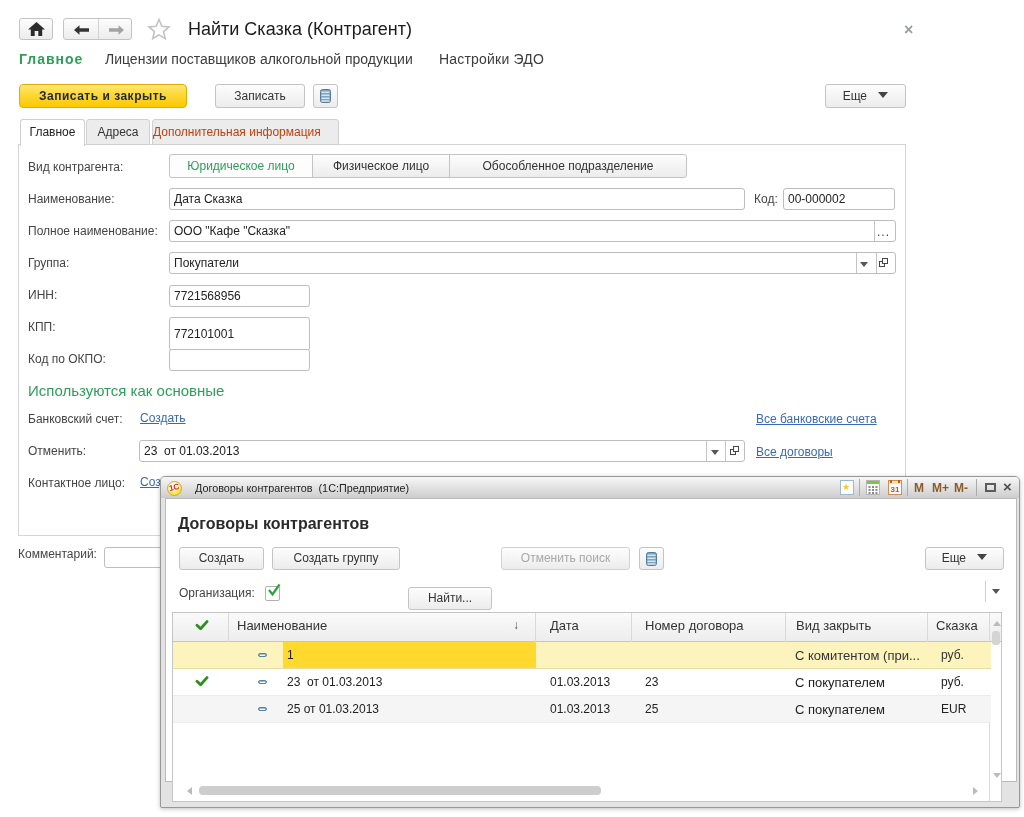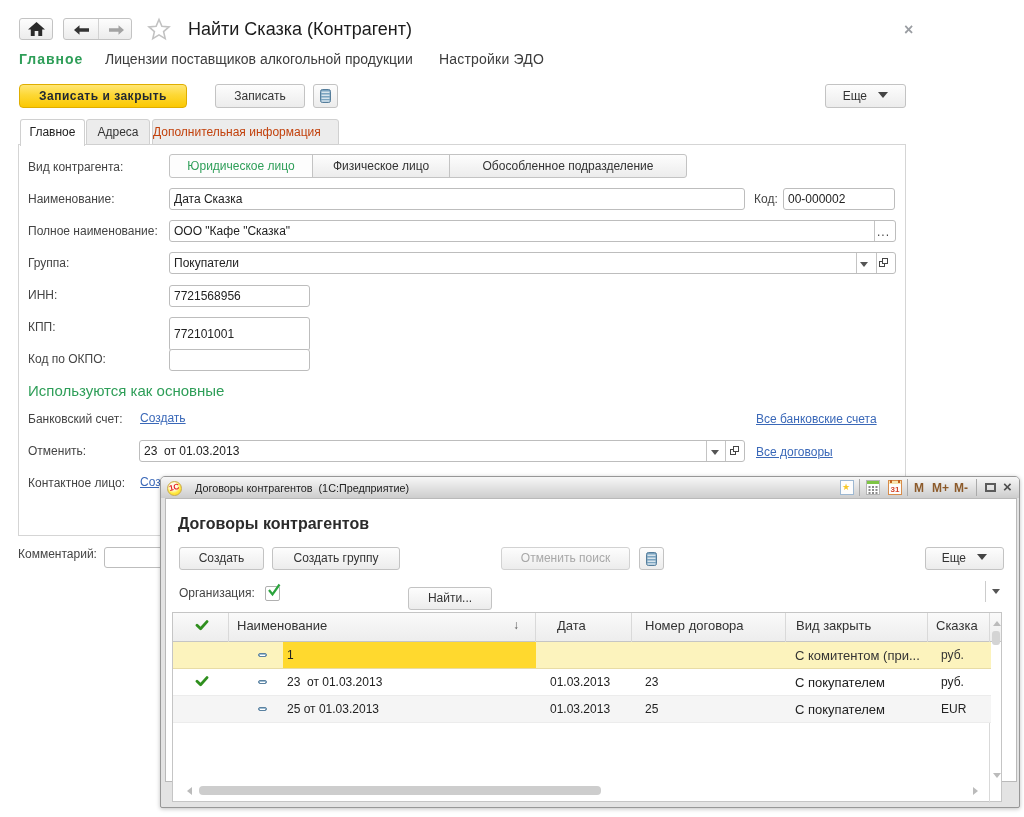--- a/index.html
+++ b/index.html
@@ -211,21 +211,21 @@
     </div>
 
     <div class="abs" style="left:6px;top:113px;width:830px;height:190px;border:1px solid #c5c5c5;background:#fff;">
 
       <div class="abs" style="left:0;top:0;width:828px;height:29px;background:linear-gradient(#fafafa,#ededed);border-bottom:1px solid #c5c5c5;"></div>
       <svg class="abs" style="left:22px;top:7px;" width="14" height="11" viewBox="0 0 14 11">
             <path d="M2 5.2 L5.6 8.8 L12 1.6" fill="none" stroke="#2f8f1e" stroke-width="2.8" stroke-linecap="round" stroke-linejoin="round"></path>
           </svg>
       <div class="abs" style="left:64px;top:5px;font-size:13px;color:#333;">Наименование</div>
       <div class="abs" style="left:340px;top:5px;font-size:12px;color:#555;">↓</div>
-      <div class="abs" style="left:377px;top:5px;font-size:13px;color:#333;margin-left:7px;">Дата</div>
+      <div class="abs" style="left:377px;top:5px;font-size:13px;color:#333;">Дата</div>
       <div class="abs" style="left:472px;top:5px;font-size:13px;color:#333;">Номер договора</div>
       <div class="abs" style="left:623px;top:5px;font-size:13px;color:#333;">Вид закрыть</div>
       <div class="abs" style="left:763px;top:5px;font-size:13px;color:#333;">Сказка</div>
 
       <div class="abs" style="left:55px;top:0;width:1px;height:110px;background:#d9d9d9;"></div>
       <div class="abs" style="left:362px;top:0;width:1px;height:110px;background:#d9d9d9;"></div>
       <div class="abs" style="left:458px;top:0;width:1px;height:110px;background:#d9d9d9;"></div>
       <div class="abs" style="left:612px;top:0;width:1px;height:110px;background:#d9d9d9;"></div>
       <div class="abs" style="left:754px;top:0;width:1px;height:110px;background:#d9d9d9;"></div>
       <div class="abs" style="left:816px;top:0;width:1px;height:190px;background:#d9d9d9;"></div>

